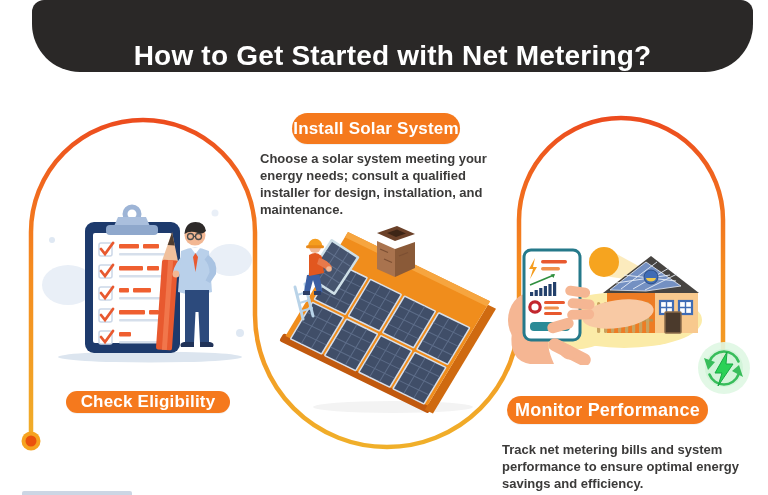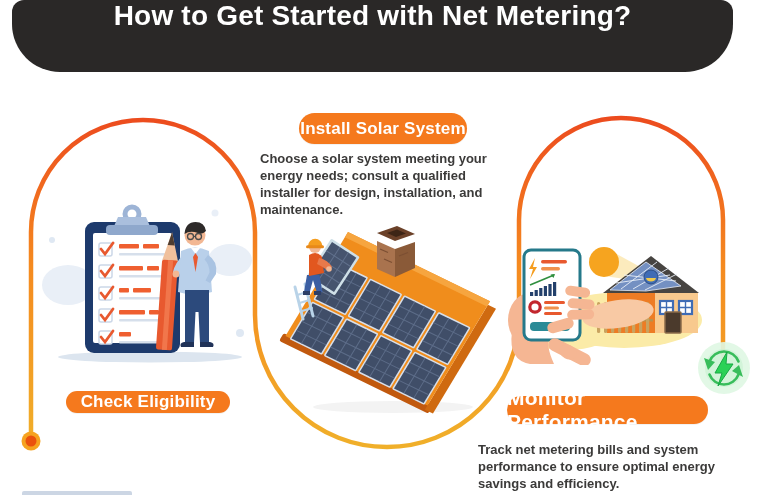--- a/index.html
+++ b/index.html
@@ -1,34 +1,34 @@
 <!DOCTYPE html>
 <html><head>
 <meta charset="utf-8">
 <style>
   html,body{margin:0;padding:0;background:#fff;}
   .canvas{position:relative;width:768px;height:495px;background:#ffffff;overflow:hidden;
           font-family:"Liberation Sans","DejaVu Sans",sans-serif;}
   
-  .header{position:absolute;left:12px;top:0;width:721px;height:72px;background:#2a2827;
-          border-radius:12px 12px 48px 48px;display:flex;align-items:flex-start;justify-content:center;}
+  .header{position:absolute;left:32px;top:0;width:721px;height:72px;background:#2a2827;
+          border-radius:12px 12px 48px 48px;display:flex;align-items:flex-end;justify-content:center;}
   .header .title{color:#ffffff;font-size:28px;font-weight:bold;letter-spacing:.2px;}
   
   .pill{position:absolute;background:#f5791d;color:#fff;font-weight:bold;border-radius:18px;
         display:flex;align-items:center;justify-content:center;font-size:17px;letter-spacing:.2px;
         box-shadow:0 1px 0 rgba(0,0,0,.05);z-index:6;}
-  .pill-install{left:292px;top:113px;width:168px;height:31px;margin-left:7px;}
+  .pill-install{left:292px;top:113px;width:168px;height:31px;}
   .pill-check{left:66px;top:391px;width:164px;height:22px;}
-  .pill-monitor{left:507px;top:396px;width:201px;height:28px;font-size:21px;}
+  .pill-monitor{left:507px;top:396px;width:201px;height:28px;font-size:18px;}
   
   .desc{position:absolute;color:#3b3a39;font-size:13px;line-height:1.3;font-weight:bold;
         z-index:6;}
   .desc-install{left:260px;top:151px;width:232px;}
   .desc-check{left:35px;top:427px;width:226px;}
-  .desc-monitor{left:478px;top:442px;width:260px;}
+  .desc-monitor{left:502px;top:442px;width:260px;}
   .abs{position:absolute;}
   svg{display:block;}
 </style>
 </head>
 <body>
 
 <div class="canvas">
 
   <svg class="abs" style="left:0;top:0;z-index:1;" width="768" height="495" viewBox="0 0 768 495">
     <defs>

